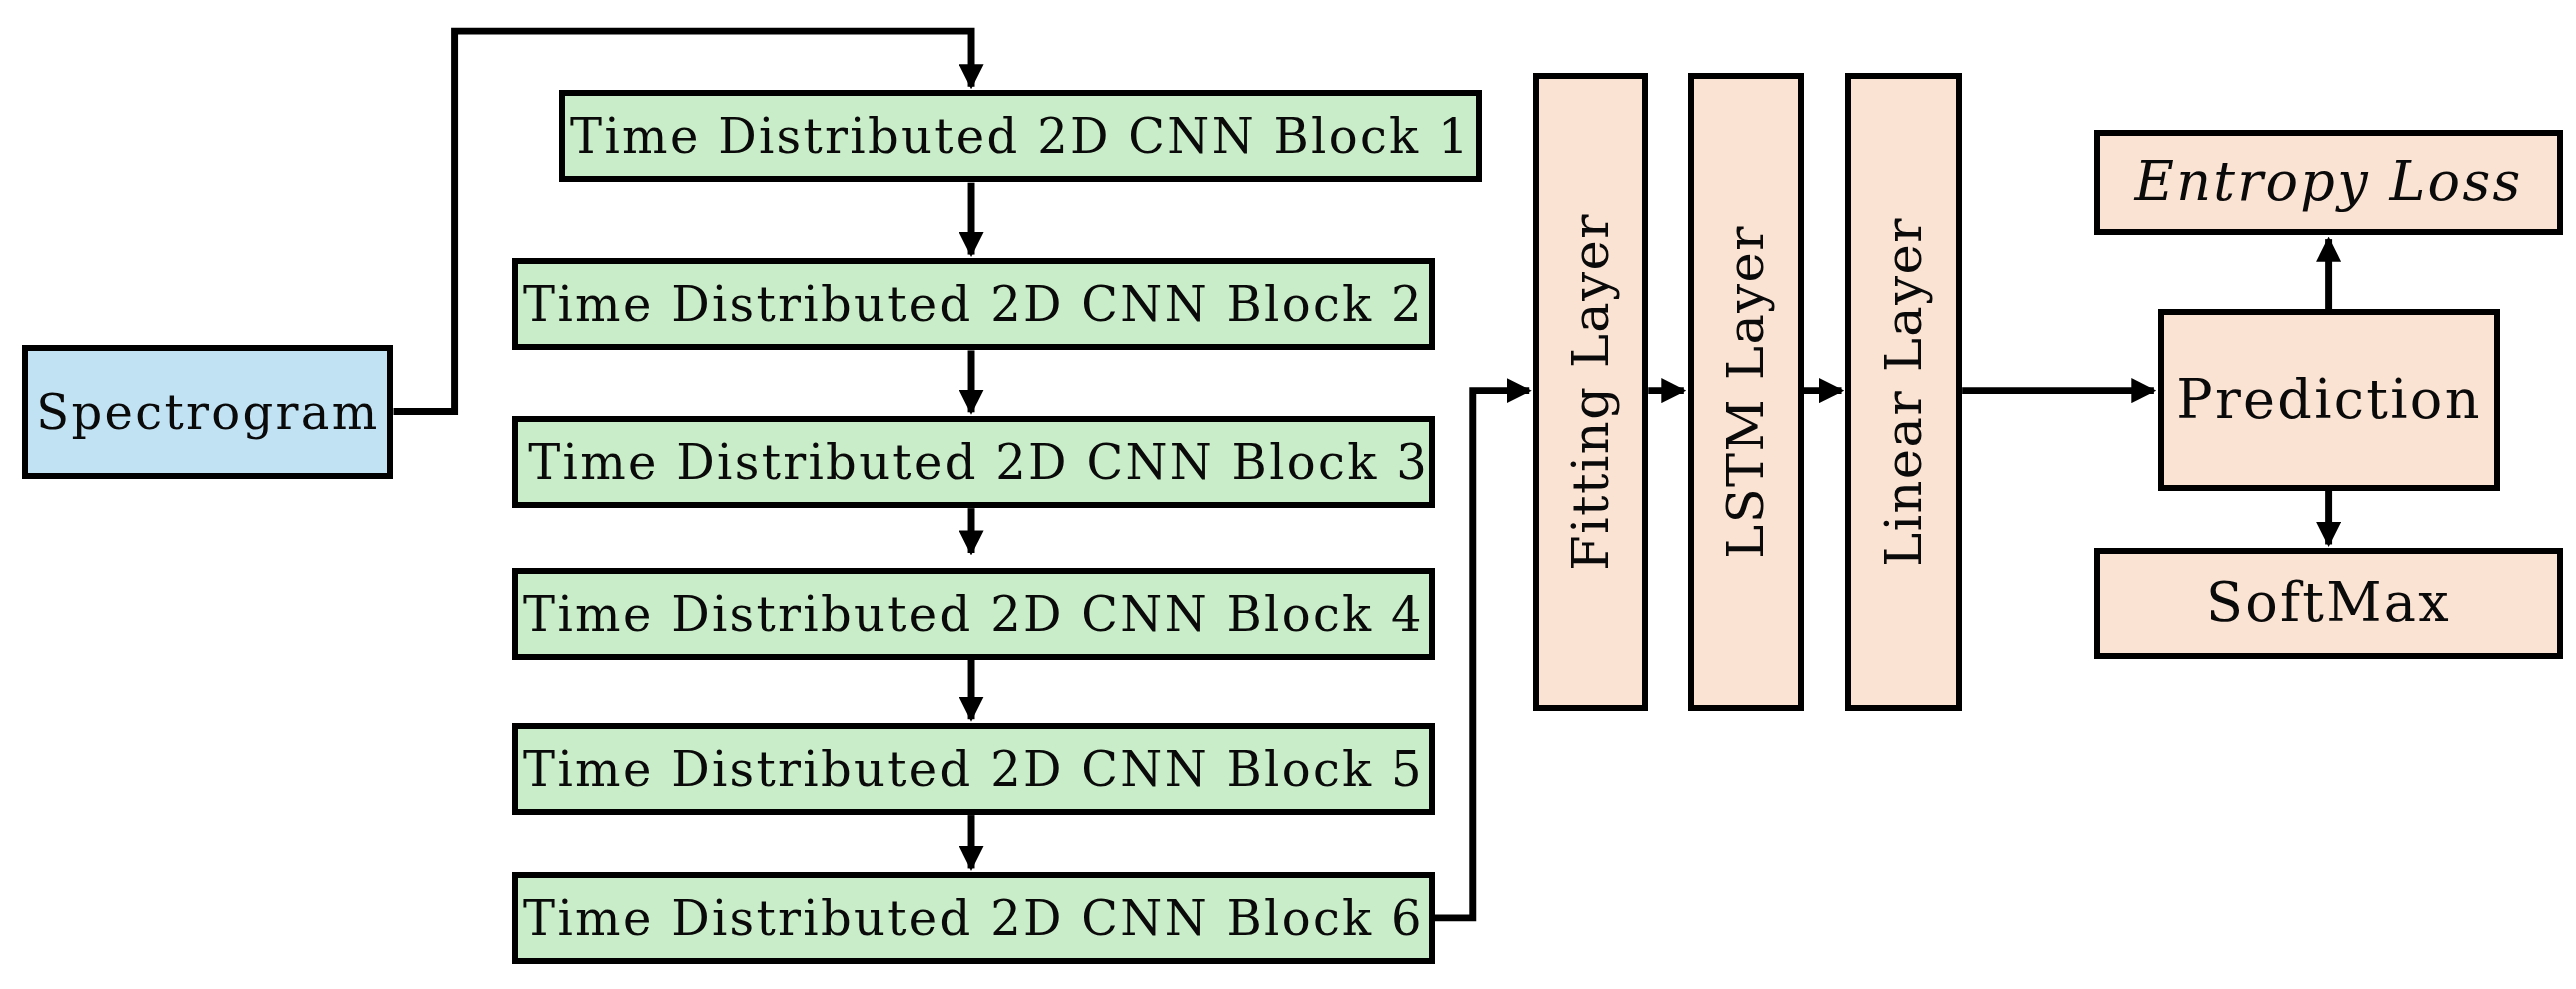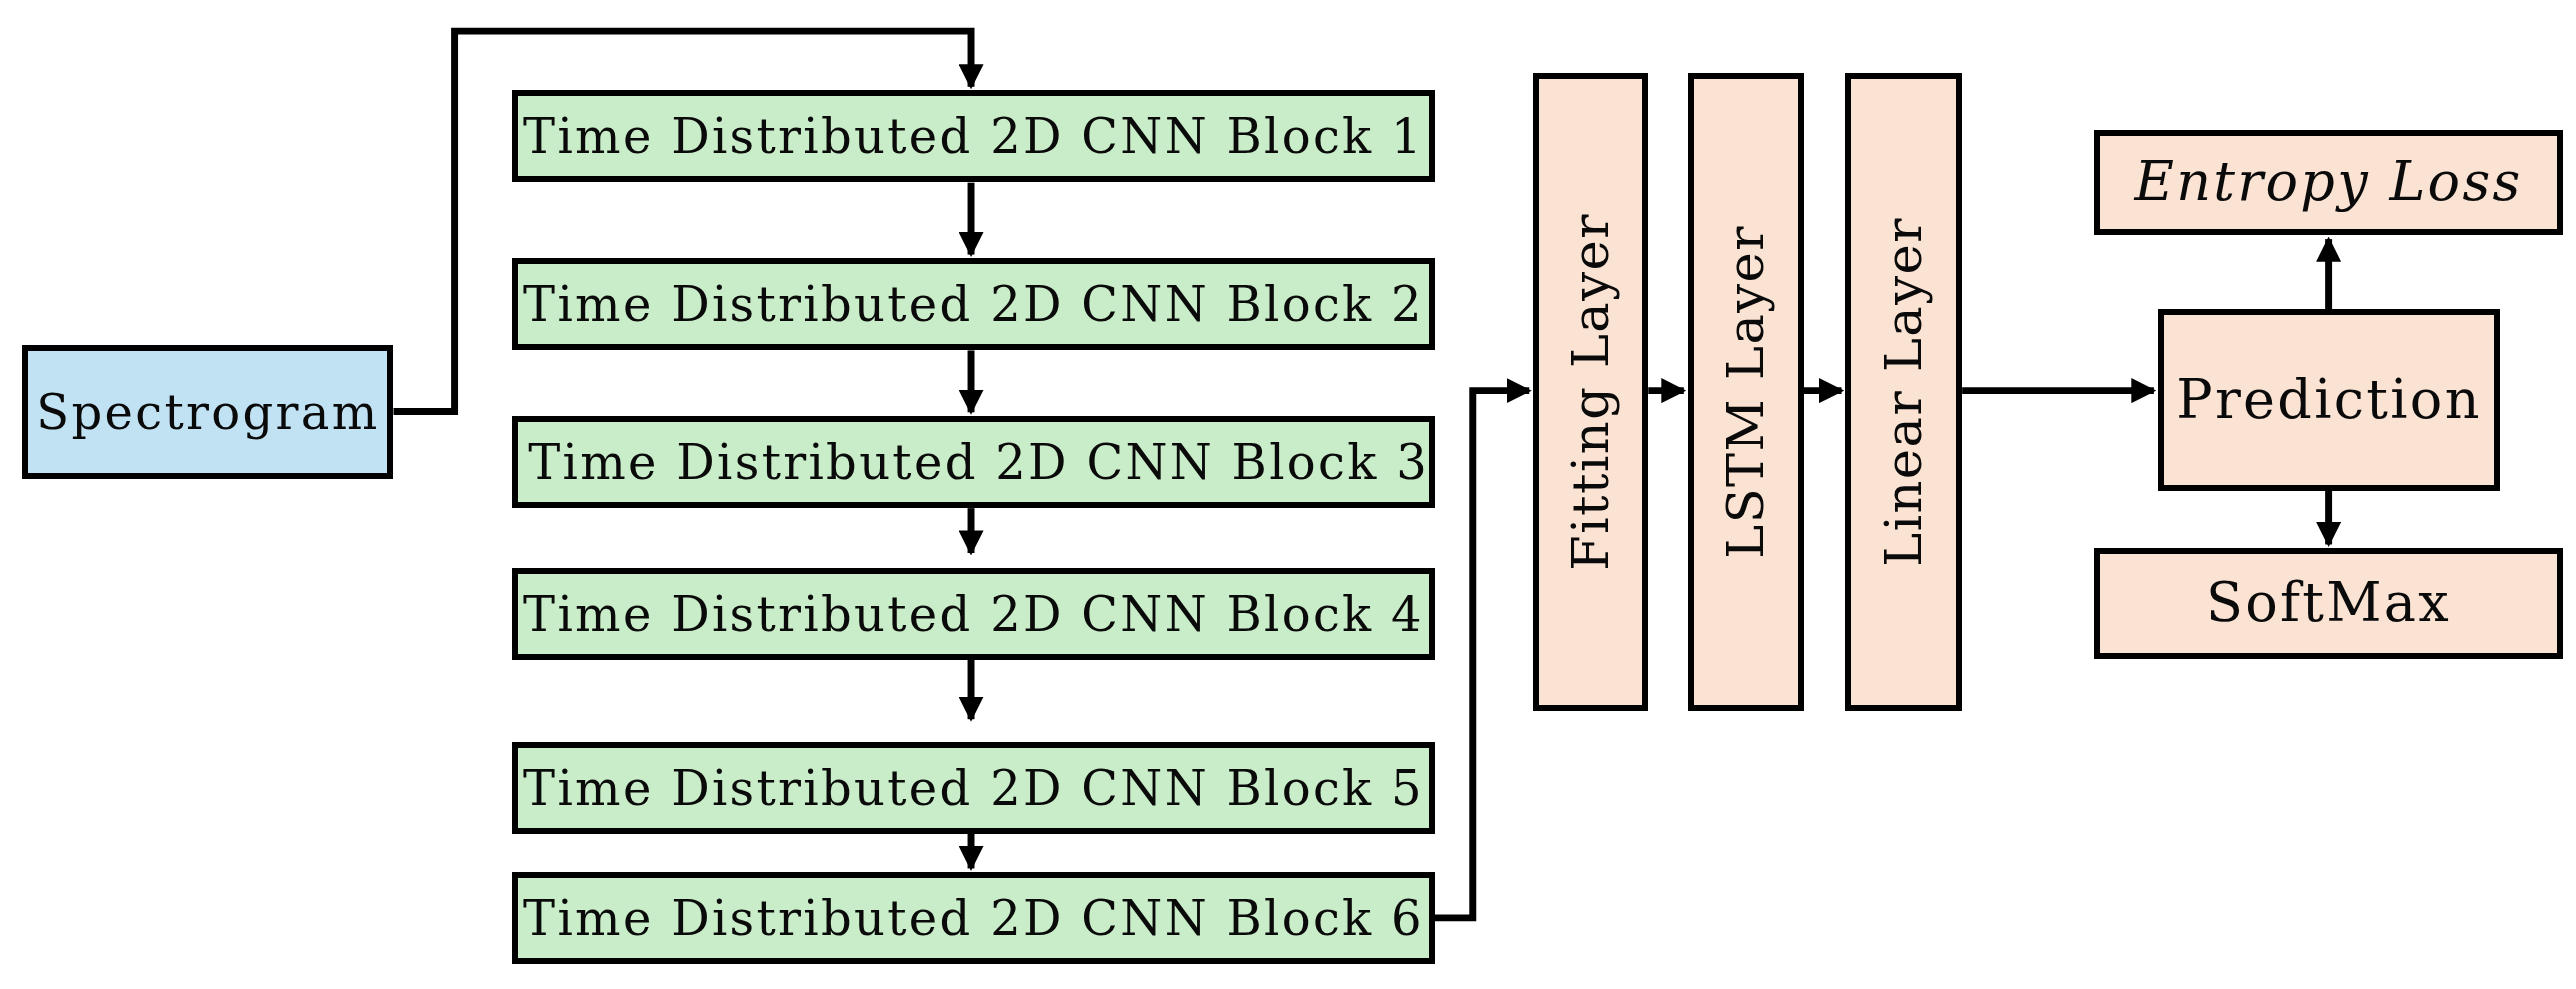--- a/index.html
+++ b/index.html
@@ -30,25 +30,25 @@
   
   .spectrogram {
     left: 22.4px; top: 345px; width: 371px; height: 134px;
     font-size: 48px; letter-spacing: 2.3px;
   }
   
   .cnn {
     left: 512px; width: 923px; height: 92px;
     font-size: 48px; letter-spacing: 2.3px;
   }
-  .b1 { top: 90px; }
+  .b1 { top: 90px; margin-left: 47px; }
   .b2 { top: 258px; }
   .b3 { top: 416px; justify-content: flex-end; }
   .b4 { top: 557px; }
-  .b5 { top: 723px; margin-top: 19px; }
+  .b5 { top: 723px; }
   .b6 { top: 872px; }
 
   
   .vlayer {
     top: 73px; height: 638px;
     font-size: 51px; letter-spacing: 1.5px;
   }
   .vlayer span {
     transform: rotate(-90deg);
   }

